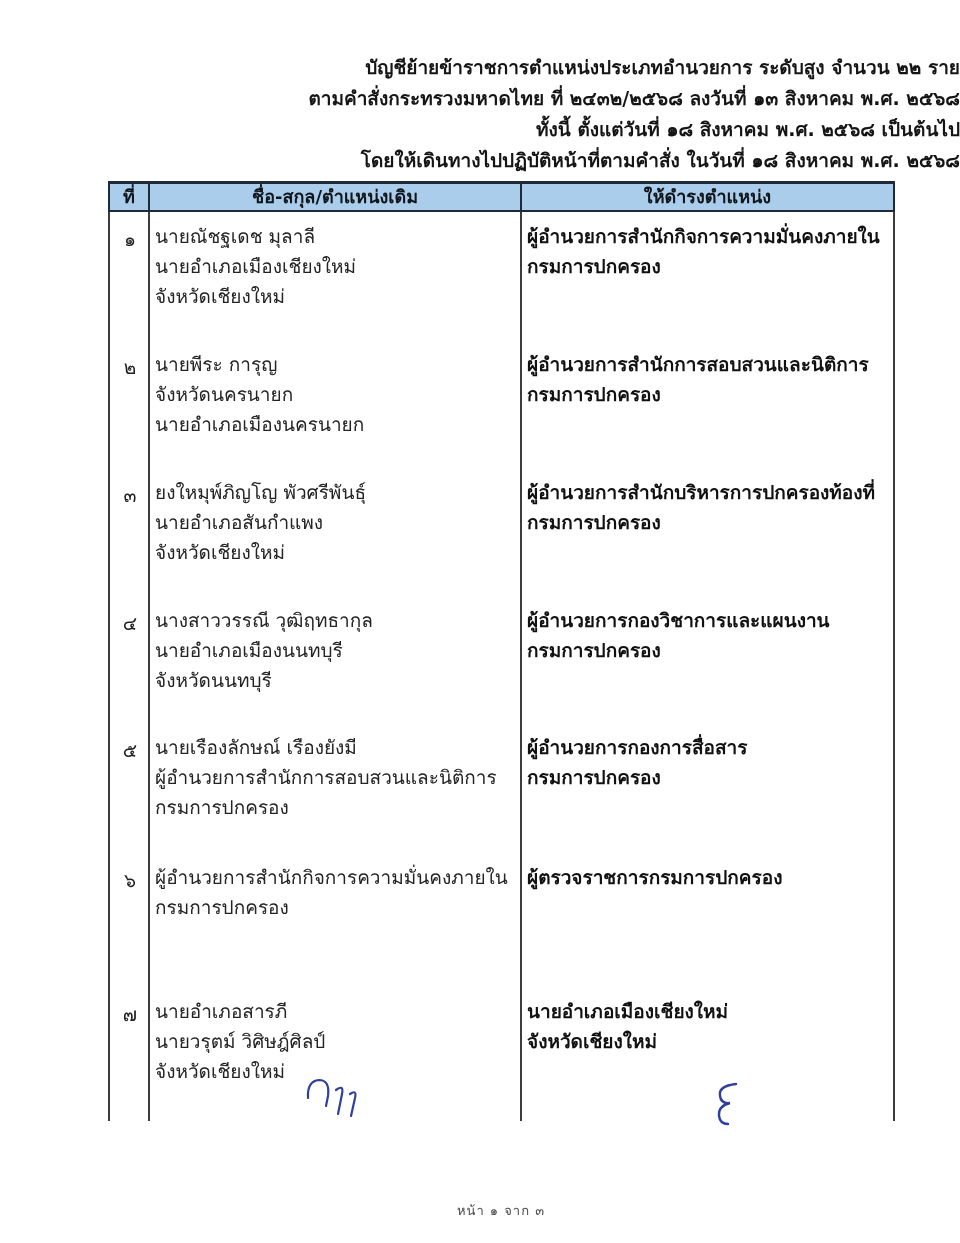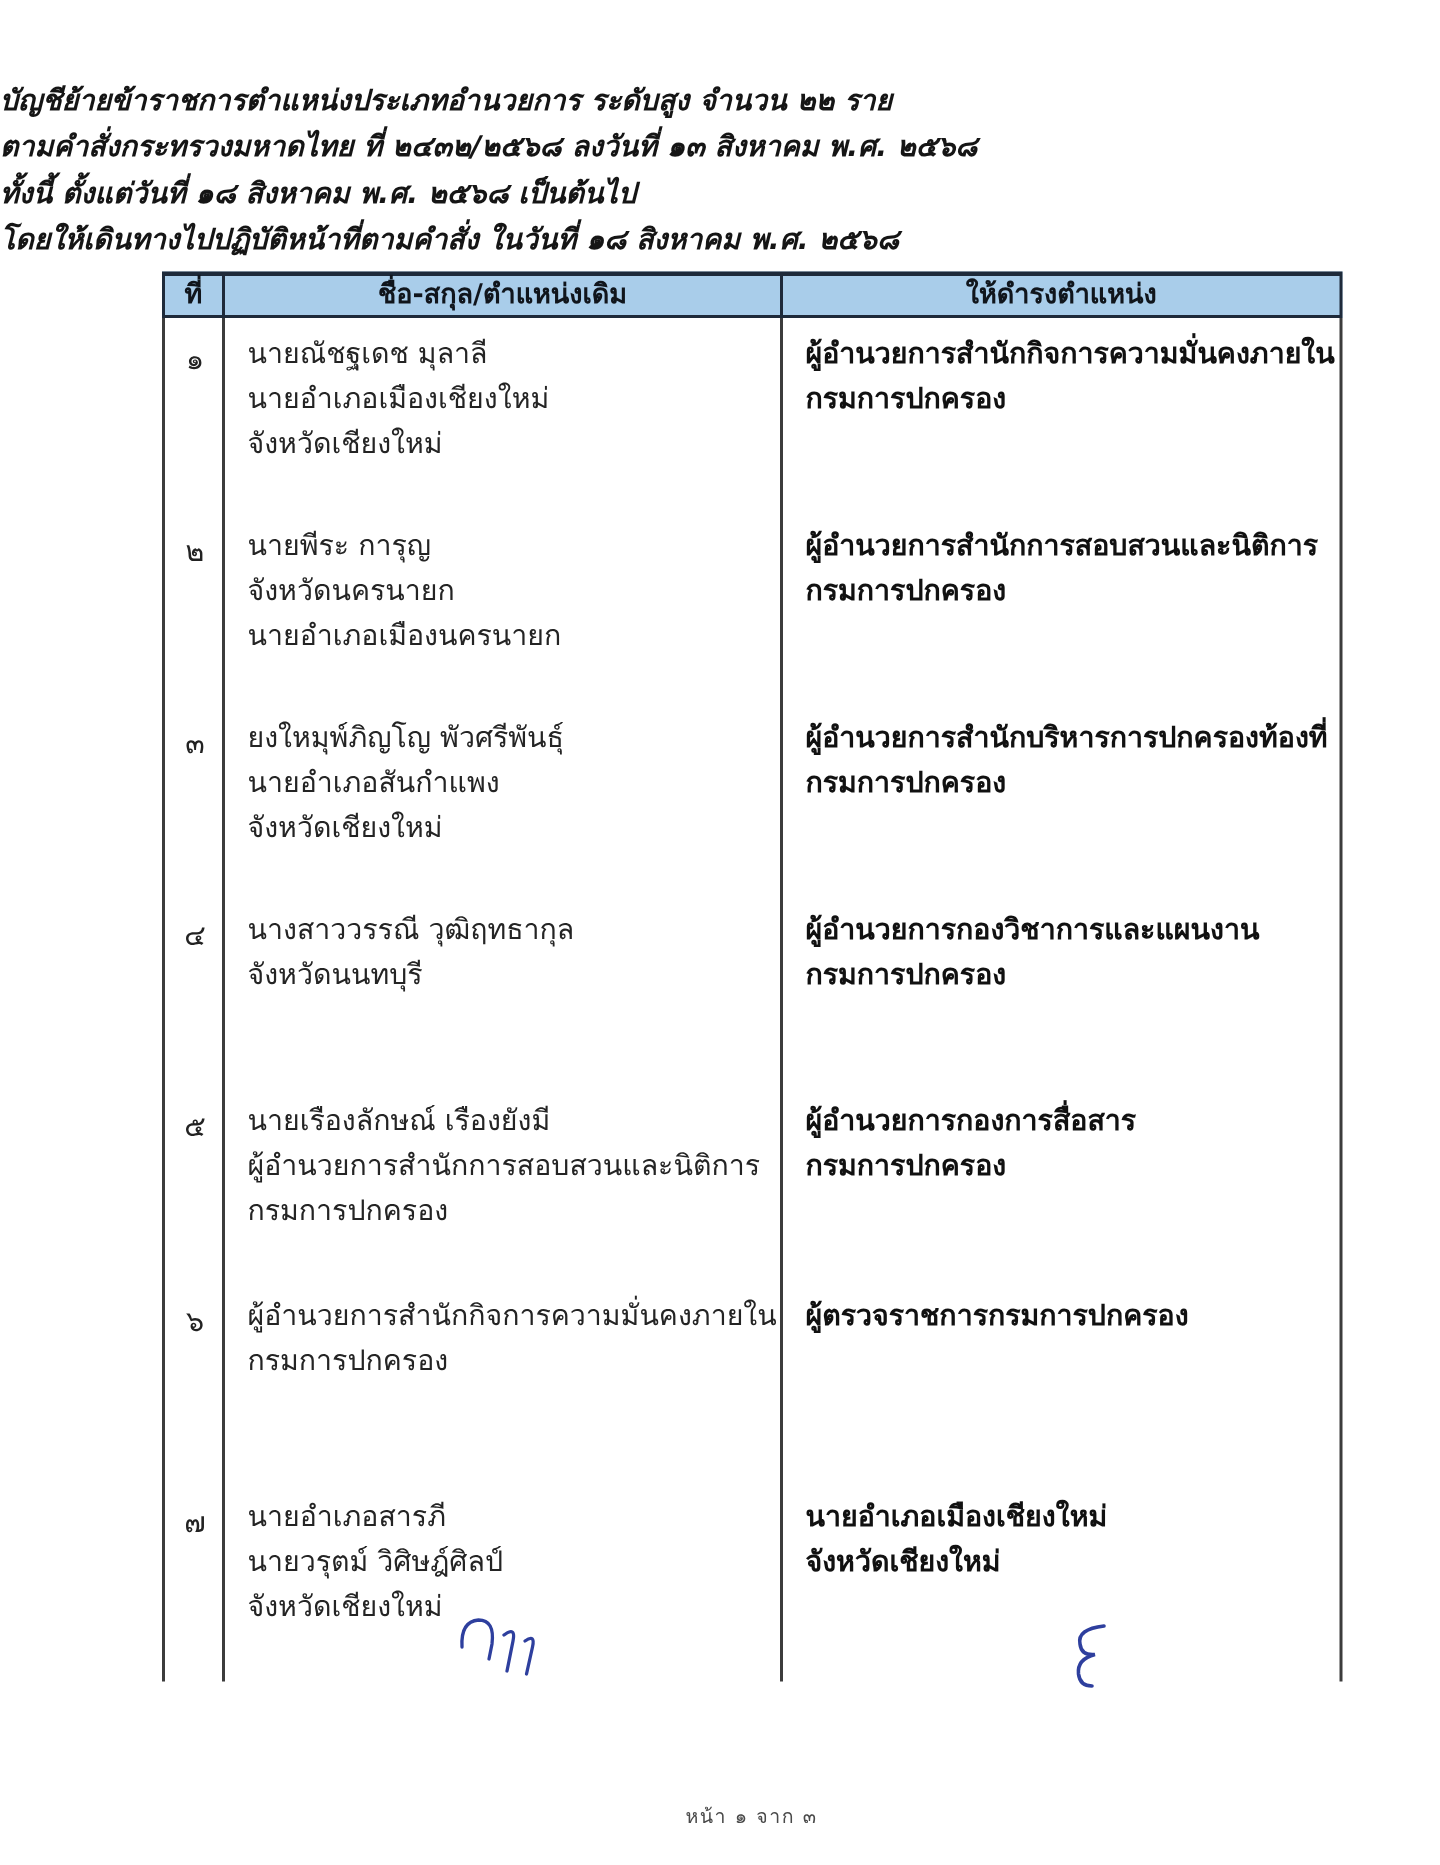--- a/index.html
+++ b/index.html
@@ -8,22 +8,21 @@
     width:960px;height:1243px;
     background:#ffffff;
     font-family:"DejaVu Sans","Liberation Sans",sans-serif;
     color:#1b1b1b;
     overflow:hidden;
   }
   
   .title-block{
     position:absolute;
     left:0;top:52px;width:960px;
-    text-align:left;
-    font-style:italic;
+    text-align:right;
   }
   .title-line{
     font-size:19px;
     font-weight:bold;
     color:#151515;
     line-height:31px;
     white-space:nowrap;
   }
   
   .doc-table{
@@ -69,21 +68,20 @@
     font-size:19px;color:#222;
     padding-top:3px;
   }
   .cell.from{padding-left:5px;padding-right:4px;}
   .cell.to{padding-left:5px;padding-right:4px;}
   .line{
     font-size:19px;
     line-height:30px;
     color:#242424;
     white-space:nowrap;
-    margin-left:10px;
   }
   .cell.to .line{font-weight:bold;color:#111;}
   
   .vrule{
     position:absolute;
     top:31px;
     width:0;
     height:909px;
     border-left:2px solid #3c3c3c;
   }
@@ -153,20 +151,21 @@
           </div>
       <div class="cell to">
             <div class="line">ผู้อำนวยการสำนักบริหารการปกครองท้องที่</div>
             <div class="line">กรมการปกครอง</div>
           </div>
     </div>
         <div class="row" style="height: 127px;">
       <div class="cell no">๔</div>
       <div class="cell from">
             <div class="line">นางสาววรรณี วุฒิฤทธากุล</div>
+            <div class="line">นายอำเภอเมืองนนทบุรี</div>
             <div class="line">จังหวัดนนทบุรี</div>
           </div>
       <div class="cell to">
             <div class="line">ผู้อำนวยการกองวิชาการและแผนงาน</div>
             <div class="line">กรมการปกครอง</div>
           </div>
     </div>
         <div class="row" style="height: 130px;">
       <div class="cell no">๕</div>
       <div class="cell from">

